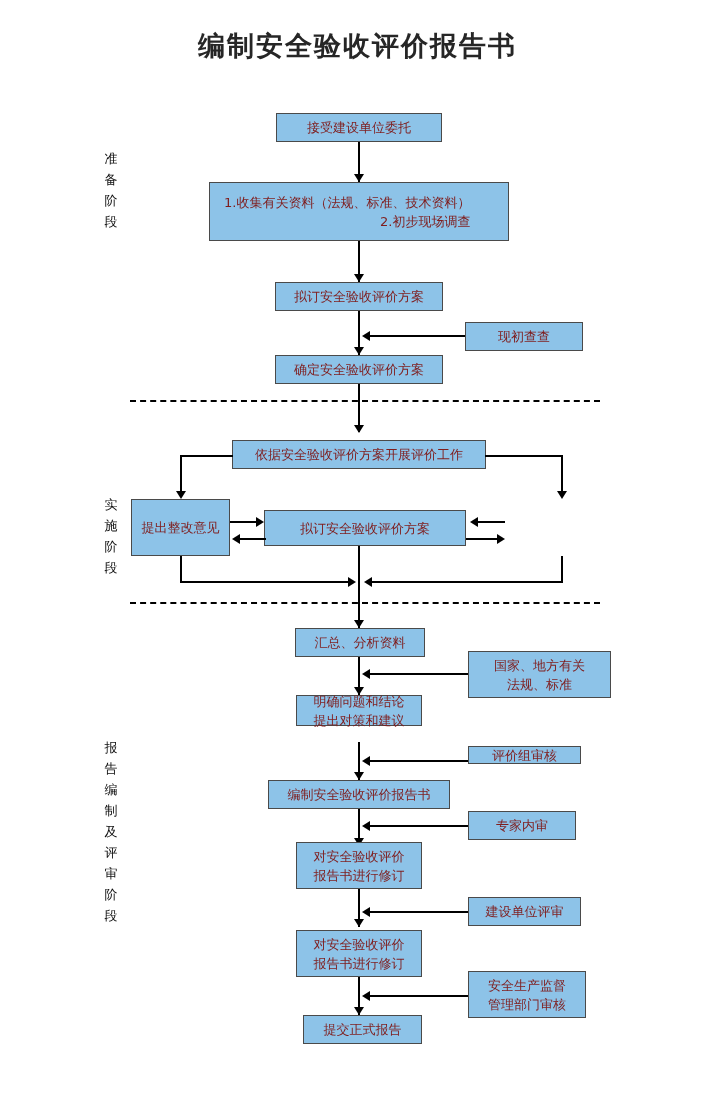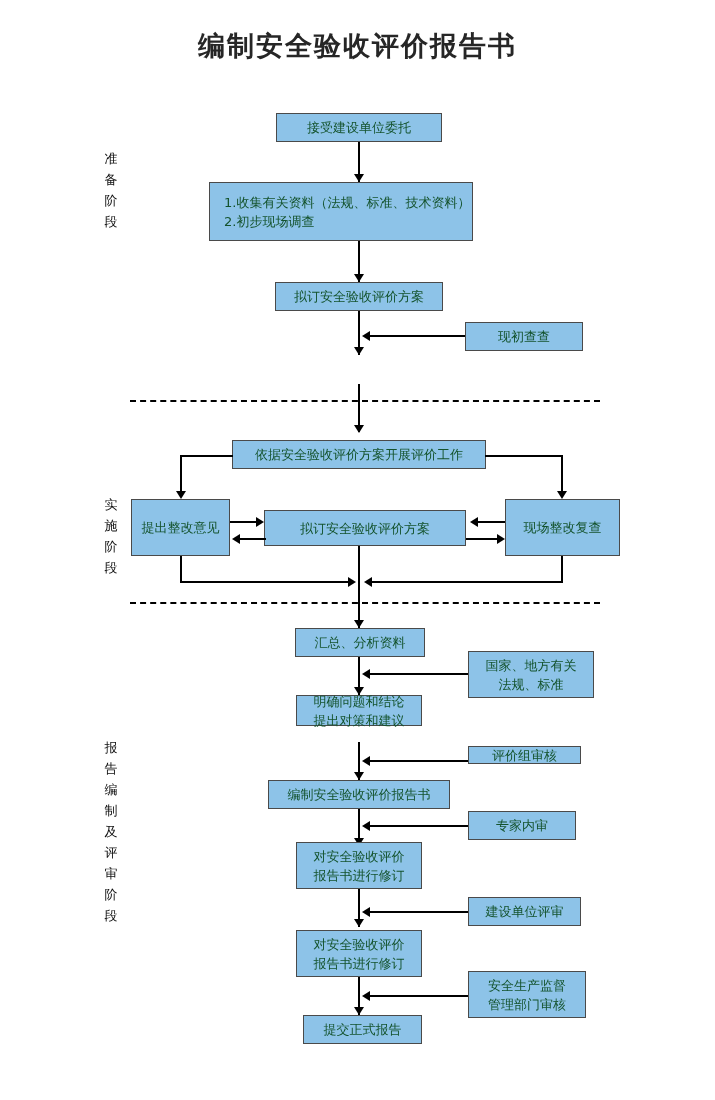--- a/index.html
+++ b/index.html
@@ -31,21 +31,21 @@
   
   .box {
     position: absolute;
     box-sizing: border-box;
     background: #8DC3E8;
     border: 1px solid #4a4a4a;
     display: flex;
     flex-direction: column;
     align-items: center;
     justify-content: center;
-    color: #14532d;
+    color: #7f1d1d;
     font-size: 13px;
     line-height: 19px;
     text-align: center;
     white-space: pre-line;
   }
   .box.left-align {
     align-items: flex-start;
     text-align: left;
     padding-left: 14px;
   }
@@ -134,56 +134,56 @@
     <span>审</span>
     <span>阶</span>
     <span>段</span>
   </div>
 
   <div class="box" style="left:276px; top:113px; width:166px; height:29px;">接受建设单位委托</div>
 
   <div class="vline" style="left:358px; top:142px; height:40px;"></div>
   <div class="arrow-down" style="left:354px; top:174px;"></div>
 
-  <div class="box left-align" style="left:209px; top:182px; width:264px; height:59px;">1.收集有关资料（法规、标准、技术资料）
+  <div class="box left-align" style="left:209px; top:182px; width:300px; height:59px;text-align:right;">1.收集有关资料（法规、标准、技术资料）
 2.初步现场调查</div>
 
   <div class="vline" style="left:358px; top:241px; height:41px;"></div>
   <div class="arrow-down" style="left:354px; top:274px;"></div>
 
   <div class="box" style="left:275px; top:282px; width:168px; height:29px;">拟订安全验收评价方案</div>
 
   <div class="vline" style="left:358px; top:311px; height:44px;"></div>
   <div class="arrow-down" style="left:354px; top:347px;"></div>
 
   <div class="box" style="left:465px; top:322px; width:118px; height:29px;">现初查查</div>
   <div class="hline" style="left:370px; top:335px; width:95px;"></div>
   <div class="arrow-left" style="left:362px; top:331px;"></div>
 
+  <div class="box" style="left:275px; top:355px; width:168px; height:29px;">确定安全验收评价方案</div>
 
   <div class="vline" style="left:358px; top:384px; height:48px;"></div>
   <div class="arrow-down" style="left:354px; top:425px;"></div>
 
   <div class="dashed" style="left:130px; top:400px; width:470px;"></div>
 
   <div class="box" style="left:232px; top:440px; width:254px; height:29px;">依据安全验收评价方案开展评价工作</div>
 
   <div class="hline" style="left:180px; top:455px; width:53px;"></div>
   <div class="vline" style="left:180px; top:455px; height:36px;"></div>
   <div class="arrow-down" style="left:176px; top:491px;"></div>
 
   <div class="hline" style="left:485px; top:455px; width:78px;"></div>
   <div class="vline" style="left:561px; top:455px; height:36px;"></div>
   <div class="arrow-down" style="left:557px; top:491px;"></div>
 
   <div class="box" style="left:131px; top:499px; width:99px; height:57px;">提出整改意见</div>
 
   <div class="box" style="left:264px; top:510px; width:202px; height:36px;">拟订安全验收评价方案</div>
 
-  <div class="box" style="left:505px; top:499px; width:115px; height:57px;">现场整改复查</div>
 
   <div class="hline" style="left:230px; top:521px; width:28px;"></div>
   <div class="arrow-right" style="left:256px; top:517px;"></div>
   <div class="hline" style="left:238px; top:538px; width:28px;"></div>
   <div class="arrow-left" style="left:232px; top:534px;"></div>
 
   <div class="hline" style="left:477px; top:521px; width:28px;"></div>
   <div class="arrow-left" style="left:470px; top:517px;"></div>
   <div class="hline" style="left:466px; top:538px; width:33px;"></div>
   <div class="arrow-right" style="left:497px; top:534px;"></div>
@@ -201,21 +201,21 @@
   <div class="vline" style="left:358px; top:581px; height:47px;"></div>
   <div class="arrow-down" style="left:354px; top:620px;"></div>
 
   <div class="dashed" style="left:130px; top:602px; width:470px;"></div>
 
   <div class="box" style="left:295px; top:628px; width:130px; height:29px;">汇总、分析资料</div>
 
   <div class="vline" style="left:358px; top:657px; height:38px;"></div>
   <div class="arrow-down" style="left:354px; top:687px;"></div>
 
-  <div class="box" style="left:468px; top:651px; width:126px; height:47px;">国家、地方有关
+  <div class="box" style="left:468px; top:651px; width:143px; height:47px;">国家、地方有关
 法规、标准</div>
   <div class="hline" style="left:370px; top:673px; width:98px;"></div>
   <div class="arrow-left" style="left:362px; top:669px;"></div>
 
   <div class="box" style="left:296px; top:695px; width:126px; height:31px;">明确问题和结论
 提出对策和建议</div>
 
   <div class="vline" style="left:358px; top:742px; height:38px;"></div>
   <div class="arrow-down" style="left:354px; top:772px;"></div>
 

